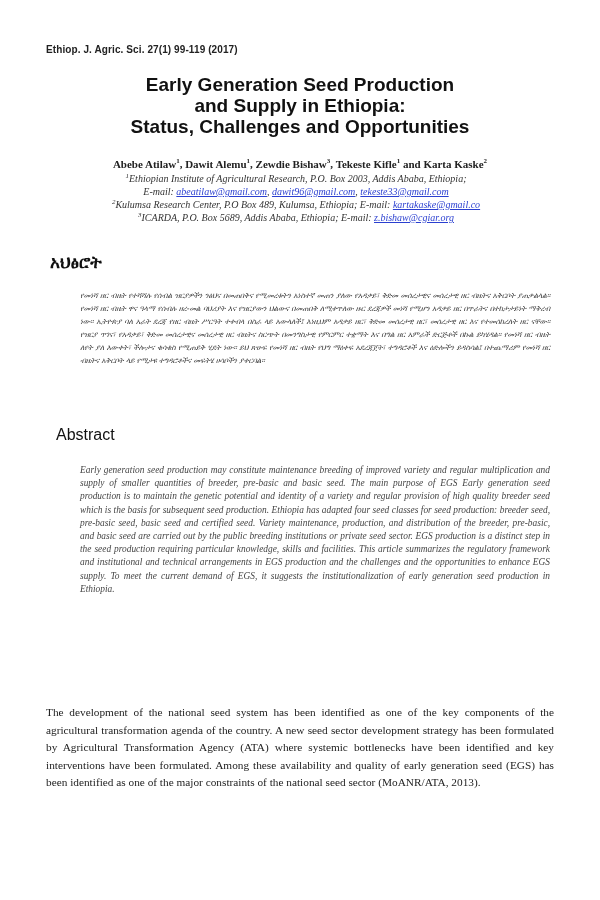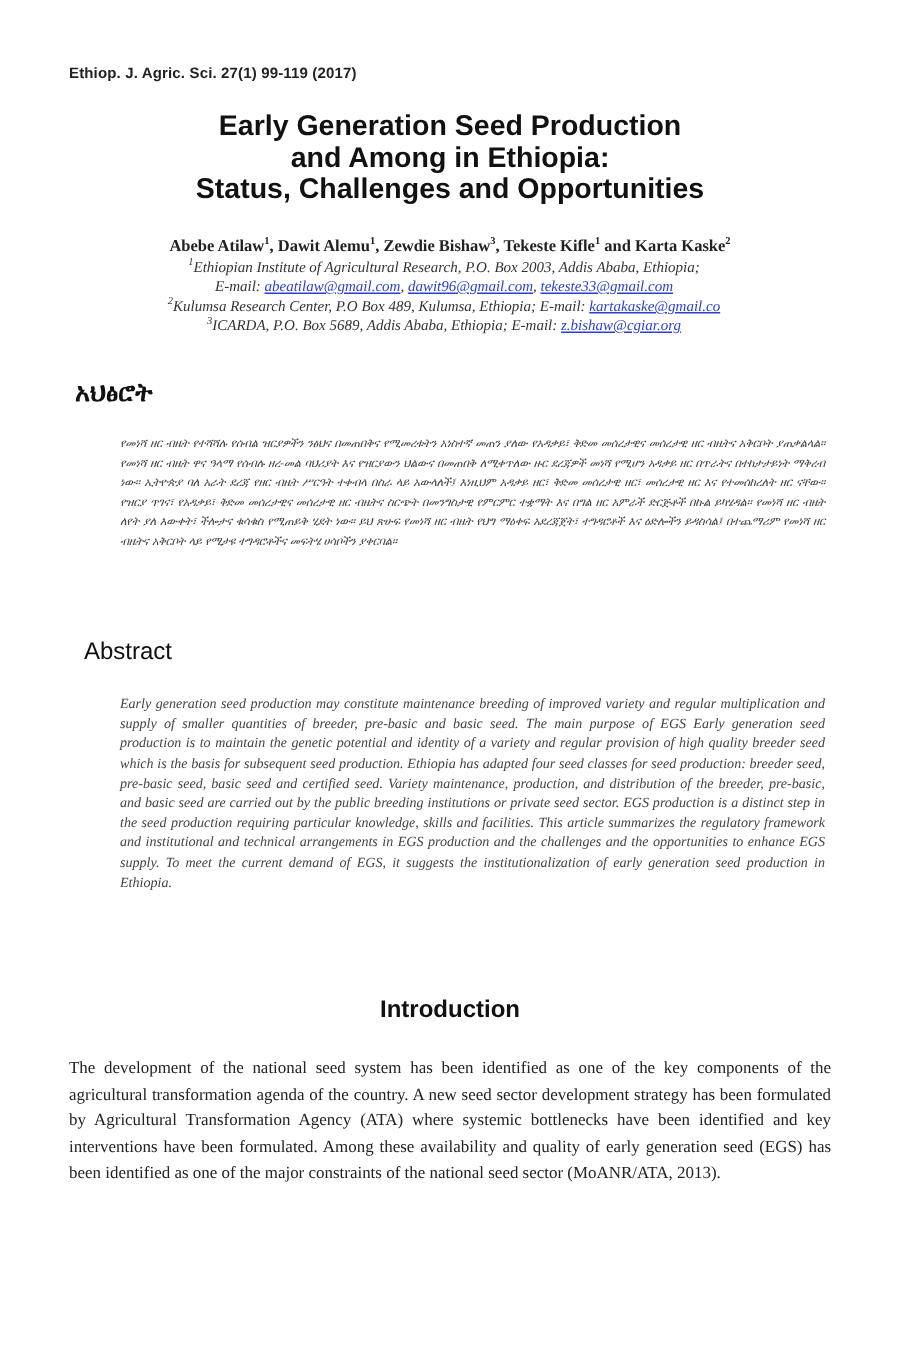--- a/index.html
+++ b/index.html
@@ -20,21 +20,21 @@
 </style>
 </head>
 <body>
 
 <div class="page">
 
   <div class="journal">Ethiop. J. Agric. Sci. 27(1) 99-119 (2017)</div>
 
   <div class="title">
     <div>Early Generation Seed Production</div>
-    <div>and Among in Ethiopia:</div>
+    <div>and Supply in Ethiopia:</div>
     <div>Status, Challenges and Opportunities</div>
   </div>
 
   <div class="authors">
     <span>Abebe Atilaw</span><sup>1</sup><span>, </span>
     <span>Dawit Alemu</span><sup>1</sup><span>, </span>
     <span>Zewdie Bishaw</span><sup>3</sup><span>, </span>
     <span>Tekeste Kifle</span><sup>1</sup><span> and </span>
     <span>Karta Kaske</span><sup>2</sup>
   </div>
@@ -51,16 +51,15 @@
   <div class="aff" style="top:211px;">
     <sup>3</sup><span>ICARDA, P.O. Box 5689, Addis Ababa, Ethiopia; E-mail: </span><a>z.bishaw@cgiar.org</a>
   </div>
 
   <div class="amh-head">አህፅሮት</div>
   <div class="amh-body">የመነሻ ዘር ብዜት የተሻሻሉ የሰብል ዝርያዎችን ንፅህና በመጠበቅና የሚመረቱትን አነስተኛ መጠን ያለው የአዳቃይ፣ ቅድመ መሰረታዊና መሰረታዊ ዘር ብዜትና አቅርቦት ያጠቃልላል። የመነሻ ዘር ብዜት ዋና ዓላማ የሰብሉ ዘረ-መል ባህሪያት እና የዝርያውን ህልውና በመጠበቅ ለሚቀጥለው ዙር ደረጃዎች መነሻ የሚሆን አዳቃይ ዘር በጥራትና በተከታታይነት ማቅረብ ነው። ኢትዮጵያ ባለ አራት ደረጃ የዘር ብዜት ሥርዓት ተቀብላ በስራ ላይ አውላለች፤ እነዚህም አዳቃይ ዘር፣ ቅድመ መሰረታዊ ዘር፣ መሰረታዊ ዘር እና የተመሰከረለት ዘር ናቸው። የዝርያ ጥገና፣ የአዳቃይ፣ ቅድመ መሰረታዊና መሰረታዊ ዘር ብዜትና ስርጭት በመንግስታዊ የምርምር ተቋማት እና በግል ዘር አምራች ድርጅቶች በኩል ይካሄዳል። የመነሻ ዘር ብዜት ለየት ያለ እውቀት፣ ችሎታና ቁሳቁስ የሚጠይቅ ሂደት ነው። ይህ ጽሁፍ የመነሻ ዘር ብዜት የህግ ማዕቀፍ አደረጃጀት፣ ተግዳሮቶች እና ዕድሎችን ይዳስሳል፤ በተጨማሪም የመነሻ ዘር ብዜትና አቅርቦት ላይ የሚታዩ ተግዳሮቶችና መፍትሄ ሀሳቦችን ያቀርባል።</div>
 
   <div class="abs-head">Abstract</div>
   <div class="abs-body">Early generation seed production may constitute maintenance breeding of improved variety and regular multiplication and supply of smaller quantities of breeder, pre-basic and basic seed. The main purpose of EGS Early generation seed production is to maintain the genetic potential and identity of a variety and regular provision of high quality breeder seed which is the basis for subsequent seed production. Ethiopia has adapted four seed classes for seed production: breeder seed, pre-basic seed, basic seed and certified seed. Variety maintenance, production, and distribution of the breeder, pre-basic, and basic seed are carried out by the public breeding institutions or private seed sector. EGS production is a distinct step in the seed production requiring particular knowledge, skills and facilities. This article summarizes the regulatory framework and institutional and technical arrangements in EGS production and the challenges and the opportunities to enhance EGS supply. To meet the current demand of EGS, it suggests the institutionalization of early generation seed production in Ethiopia.</div>
 
-  <div class="intro-head">Introduction</div>
   <div class="intro-body">The development of the national seed system has been identified as one of the key components of the agricultural transformation agenda of the country. A new seed sector development strategy has been formulated by Agricultural Transformation Agency (ATA) where systemic bottlenecks have been identified and key interventions have been formulated. Among these availability and quality of early generation seed (EGS) has been identified as one of the major constraints of the national seed sector (MoANR/ATA, 2013).</div>
 
 </div>
 
 </body></html>

